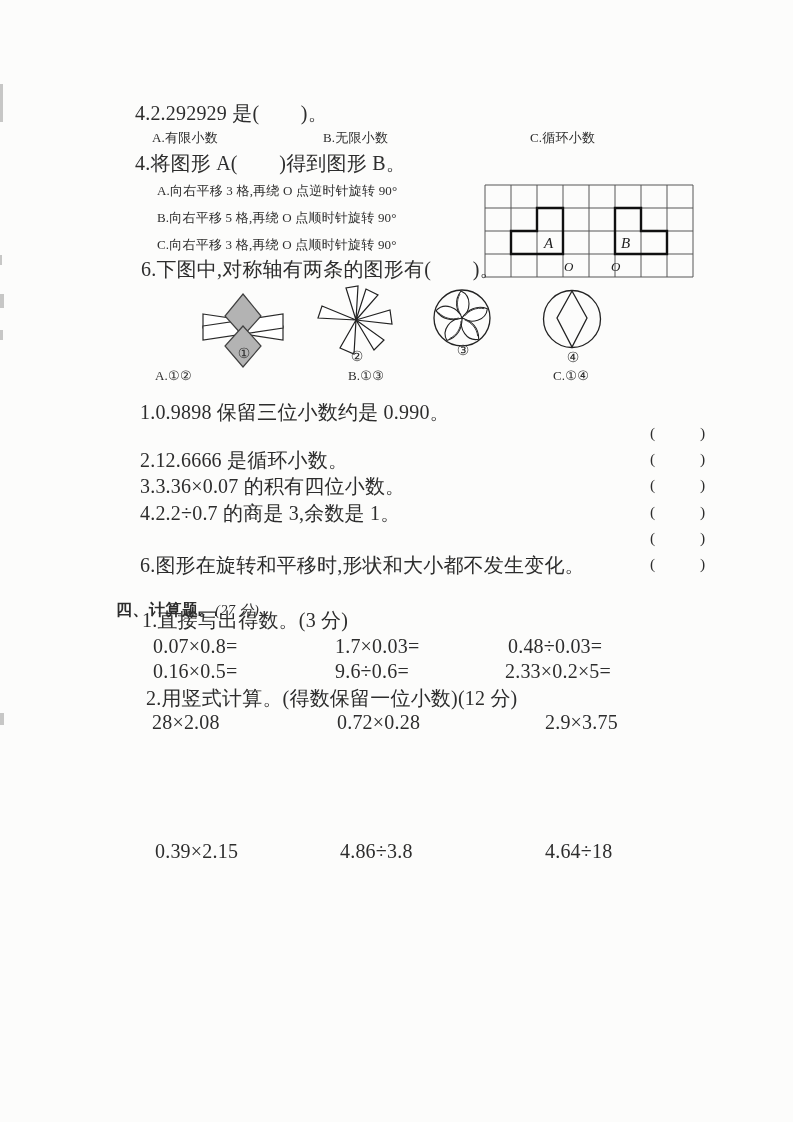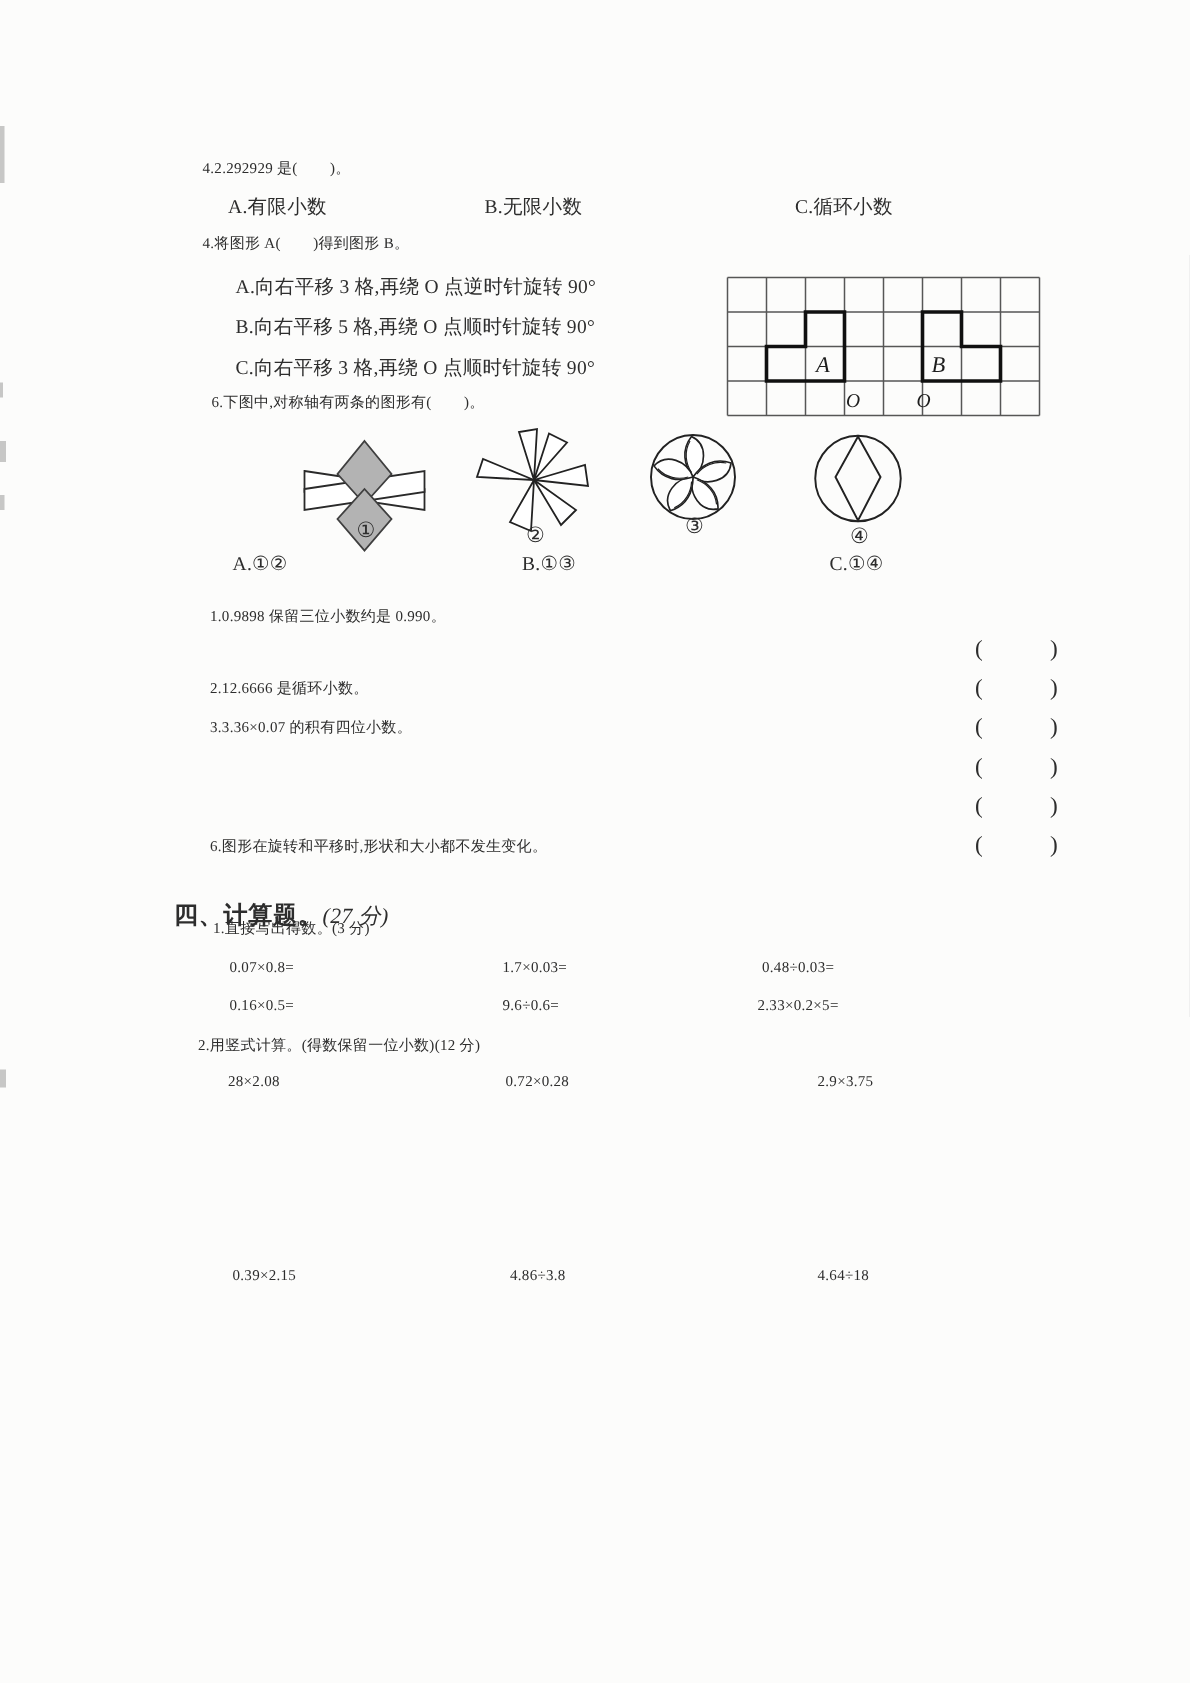--- a/index.html
+++ b/index.html
@@ -2,21 +2,21 @@
 <html><head>
 <meta charset="utf-8">
 <style>
   html,body{margin:0;padding:0;background:#e8e8e8;}
   .page{
     position:relative;width:793px;height:1122px;margin:0 auto;
     background:#fcfcfb;overflow:hidden;
     font-family:"Liberation Serif","DejaVu Serif",serif;
     color:#2d2d2d;
   }
-  .line{position:absolute;white-space:pre;font-size:10px;letter-spacing:.2px;line-height:20px;}
+  .line{position:absolute;white-space:pre;font-size:20px;letter-spacing:.2px;line-height:20px;}
   .opt{position:absolute;white-space:pre;font-size:13px;letter-spacing:.2px;}
   .sec-head{position:absolute;white-space:pre;font-size:16px;}
   .sec-head .bold{font-family:"Liberation Sans","DejaVu Sans",sans-serif;font-weight:700;letter-spacing:.5px;}
   .sec-head .kai{font-size:14.5px;font-style:italic;letter-spacing:.3px;}
   .blank{position:absolute;white-space:pre;font-size:15.5px;letter-spacing:1px;}
   .figlabel{position:absolute;width:26px;text-align:center;font-size:14px;}
   .artifact{position:absolute;background:#9a9a9a;opacity:.55;}
   svg{position:absolute;}
   svg text{font-family:"Liberation Serif","DejaVu Serif",serif;}
 </style>
@@ -127,38 +127,39 @@
   <div class="opt" style="left:348px;top:368px;">B.①③</div>
   <div class="opt" style="left:553px;top:368px;">C.①④</div>
 
 
   <div class="line" style="left:140px;top:402px;">1.0.9898 保留三位小数约是 0.990。</div>
   <div class="blank" style="left:650px;top:424px;">(         )</div>
   <div class="line" style="left:140px;top:450px;">2.12.6666 是循环小数。</div>
   <div class="blank" style="left:650px;top:450px;">(         )</div>
   <div class="line" style="left:140px;top:476px;">3.3.36×0.07 的积有四位小数。</div>
   <div class="blank" style="left:650px;top:476px;">(         )</div>
+  <div class="line" style="left:140px;top:503px;">4.2.2÷0.7 的商是 3,余数是 1。</div>
   <div class="blank" style="left:650px;top:503px;">(         )</div>
   <div class="blank" style="left:650px;top:529px;">(         )</div>
   <div class="line" style="left:140px;top:555px;">6.图形在旋转和平移时,形状和大小都不发生变化。</div>
   <div class="blank" style="left:650px;top:555px;">(         )</div>
 
   <div class="sec-head" style="left:100px;top:582px;">
     <span class="bold">四、计算题。</span><span class="kai">(27 分)</span>
   </div>
 
   <div class="line" style="left:142px;top:610px;">1.直接写出得数。(3 分)</div>
   <div class="line" style="left:153px;top:636px;">0.07×0.8=</div>
   <div class="line" style="left:335px;top:636px;">1.7×0.03=</div>
   <div class="line" style="left:508px;top:636px;">0.48÷0.03=</div>
   <div class="line" style="left:153px;top:661px;">0.16×0.5=</div>
   <div class="line" style="left:335px;top:661px;">9.6÷0.6=</div>
   <div class="line" style="left:505px;top:661px;">2.33×0.2×5=</div>
 
-  <div class="line" style="left:132px;top:688px;">2.用竖式计算。(得数保留一位小数)(12 分)</div>
+  <div class="line" style="left:146px;top:688px;">2.用竖式计算。(得数保留一位小数)(12 分)</div>
   <div class="line" style="left:152px;top:712px;">28×2.08</div>
   <div class="line" style="left:337px;top:712px;">0.72×0.28</div>
   <div class="line" style="left:545px;top:712px;">2.9×3.75</div>
   <div class="line" style="left:155px;top:841px;">0.39×2.15</div>
   <div class="line" style="left:340px;top:841px;">4.86÷3.8</div>
   <div class="line" style="left:545px;top:841px;">4.64÷18</div>
 
 </div>
 
 </body></html>

